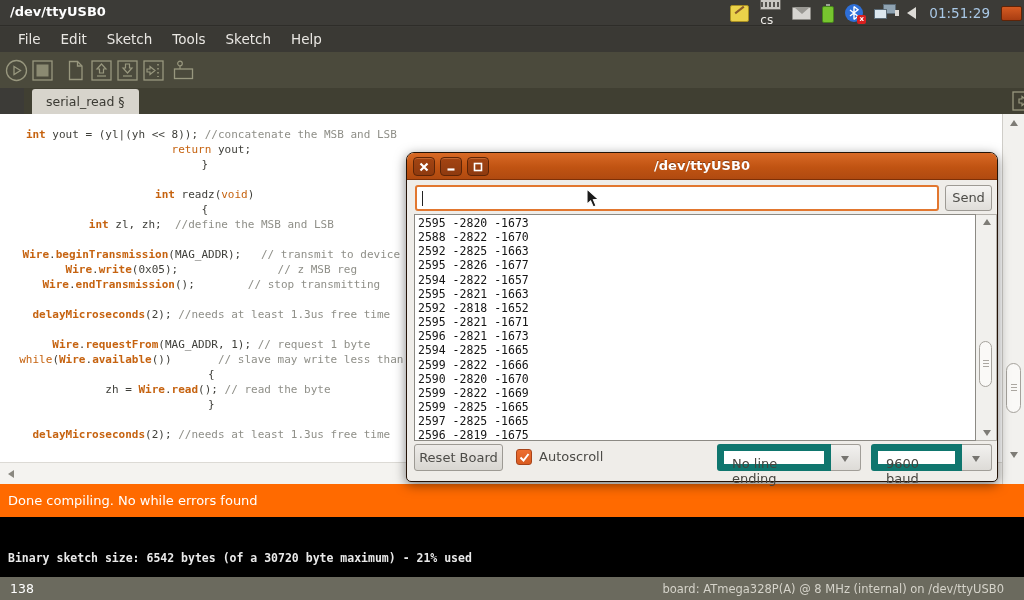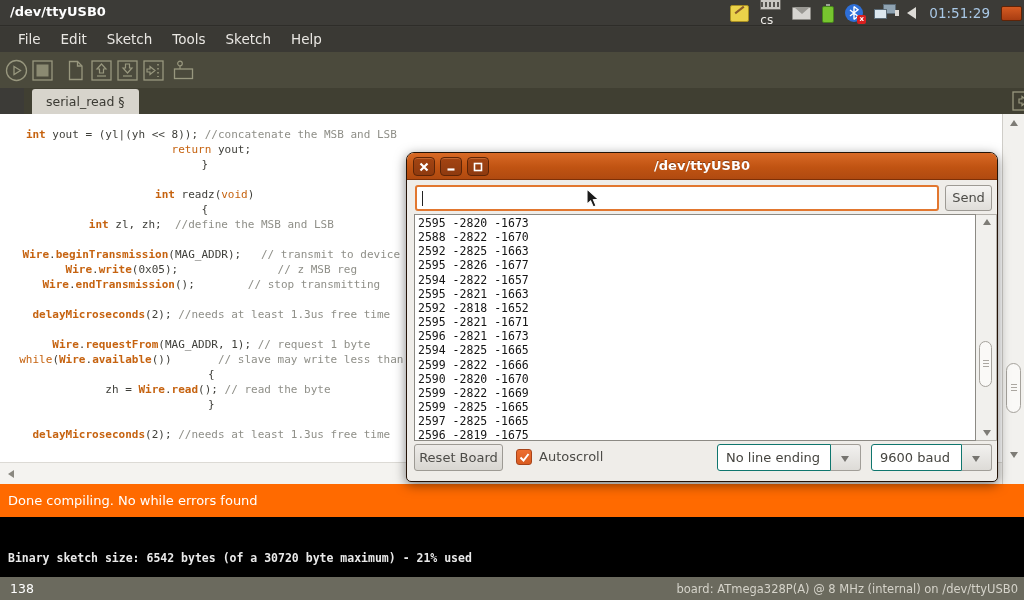--- a/index.html
+++ b/index.html
@@ -61,21 +61,21 @@
   .vs-up { position:absolute; left:7px; top:6px; width:0; height:0; border-left:4px solid transparent; border-right:4px solid transparent; border-bottom:6px solid #7E7C76; }
   .vs-down { position:absolute; left:7px; bottom:26px; width:0; height:0; border-left:4px solid transparent; border-right:4px solid transparent; border-top:6px solid #7E7C76; }
   #vscroll-thumb { position:absolute; left:3px; top:249px; width:15px; height:50px; background:#FAF9F7; border:1px solid #A5A29C; border-radius:8px; }
 
   
   #status-bar { position:absolute; left:0; top:484px; width:1024px; height:33px; background:#FF6A00; color:#fff; font-size:13px; line-height:33px; padding-left:8px; }
   #console { position:absolute; left:0; top:517px; width:1024px; height:60px; background:#000000; }
   #console-text { position:absolute; left:8px; top:34px; color:#E9E9E9; font-family:"DejaVu Sans Mono", monospace; font-size:11.5px;font-weight:bold; }
   #ide-status { position:absolute; left:0; top:577px; width:1024px; height:23px; background:#6B6A5E; }
   #line-number { position:absolute; left:10px; top:4px; color:#ffffff; font-size:12.5px; }
-  #board-info { position:absolute; right:6px; top:5px; color:#D5D3CA; font-size:11.5px; }
+  #board-info { position:absolute; right:20px; top:5px; color:#D5D3CA; font-size:11.5px; }
 
   
   #serial-window { position:absolute; left:406px; top:152px; width:592px; height:330px; background:#EFEDE9; border:1px solid #241307; border-radius:8px 8px 5px 5px; box-shadow:0 3px 12px rgba(0,0,0,0.5); z-index:50; }
   #sm-titlebar { position:absolute; left:0; top:0; width:100%; height:27px; background:linear-gradient(#D96A26,#C05312 55%,#B04A10); border-radius:7px 7px 0 0; border-bottom:1px solid #7e3007; }
   #sm-title { position:absolute; width:100%; text-align:center; top:5px; color:#fff; font-weight:bold; font-size:13px; text-shadow:0 -1px 0 rgba(0,0,0,.35); }
   .win-btn { position:absolute; top:4px; width:22px; height:19px; background:linear-gradient(#A44412,#8E3A0F); border:1px solid #5e2507; border-radius:4px; box-shadow:inset 0 1px 0 rgba(255,170,110,.35); }
   .win-btn svg { display:block; margin:3px auto 0; }
   #btn-close { left:6px; }
   #btn-min { left:33px; }
   #btn-max { left:60px; }
@@ -90,21 +90,21 @@
   #sm-thumb { position:absolute; left:3px; top:126px; width:13px; height:46px; background:#FAF9F7; border:1px solid #A5A29C; border-radius:7px; }
   .grip { position:absolute; left:50%; top:50%; transform:translate(-50%,-50%); width:6px; height:8px; background:repeating-linear-gradient(to bottom,#ABA7A1 0 1px,transparent 1px 3px); }
 
   #sm-reset { position:absolute; left:7px; top:291px; width:89px; height:27px; background:linear-gradient(#EDEBE8,#D8D6D1); border:1px solid #9D9A94; border-radius:3px; color:#4C4B47; font-size:13px; text-align:center; line-height:25px; }
   #sm-check { position:absolute; left:109px; top:296px; width:16px; height:16px; border-radius:3px; border:1px solid #A8441A; background:linear-gradient(#EC6E31,#D95B20); }
   #sm-check svg { display:none; margin:2px auto 0; }
   #sm-check.checked svg { display:block; }
   #sm-autoscroll-label { position:absolute; left:132px; top:296px; font-size:13px; color:#4C4B47; }
 
   .combo { position:absolute; top:291px; height:27px; }
-  .combo-field { position:absolute; left:0; top:0; height:27px; background:#fff; border:1px solid #0f766e; border-radius:3px 0 0 3px; font-size:13px; color:#45443F; padding:5px 8px 0 8px; }
+  .combo-field { position:absolute; left:0; top:0; height:27px; background:#fff; border:7px solid #0f766e; border-radius:3px 0 0 3px; font-size:13px; color:#45443F; padding:5px 8px 0 8px; }
   .combo-btn { position:absolute; top:0; height:27px; width:30px; background:linear-gradient(#F2F1EF,#DDDBD7); border:1px solid #A19E98; border-left:none; border-radius:0 3px 3px 0; }
   .combo-arrow { position:absolute; left:10px; top:11px; width:0; height:0; border-left:4.5px solid transparent; border-right:4.5px solid transparent; border-top:6px solid #76746F; }
   #combo-ending { left:310px; width:144px; }
   #combo-ending .combo-field { width:114px; }
   #combo-ending .combo-btn { left:114px; }
   #combo-baud { left:464px; width:121px; }
   #combo-baud .combo-field { width:91px; }
   #combo-baud .combo-btn { left:91px; }
 
   

